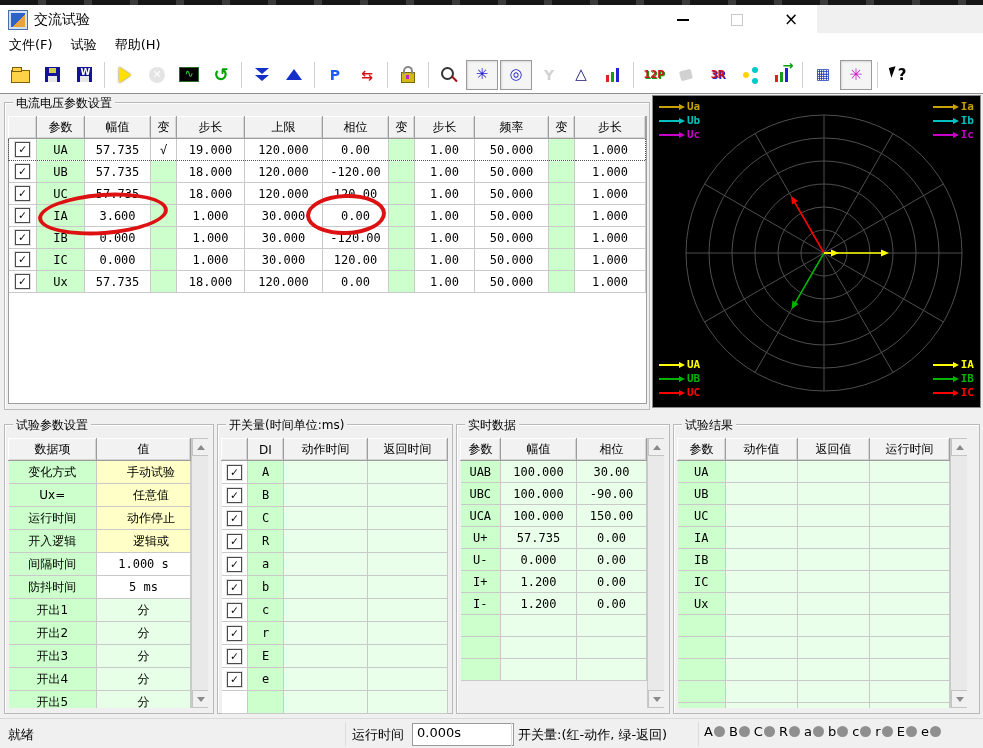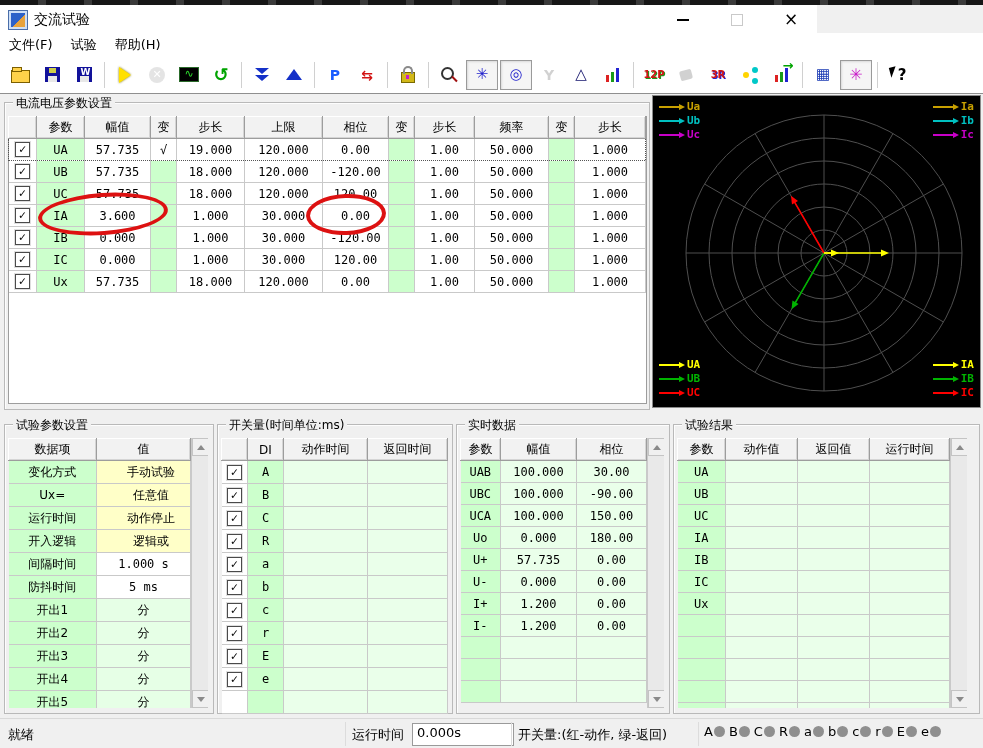--- a/index.html
+++ b/index.html
@@ -679,25 +679,20 @@
           <td>UBC</td>
           <td>100.000</td>
           <td>-90.00</td>
         </tr>
         <tr>
           <td>UCA</td>
           <td>100.000</td>
           <td>150.00</td>
         </tr>
         <tr>
-          <td>Uo</td>
-          <td>0.000</td>
-          <td>180.00</td>
-        </tr>
-        <tr>
           <td>U+</td>
           <td>57.735</td>
           <td>0.00</td>
         </tr>
         <tr>
           <td>U-</td>
           <td>0.000</td>
           <td>0.00</td>
         </tr>
         <tr>

